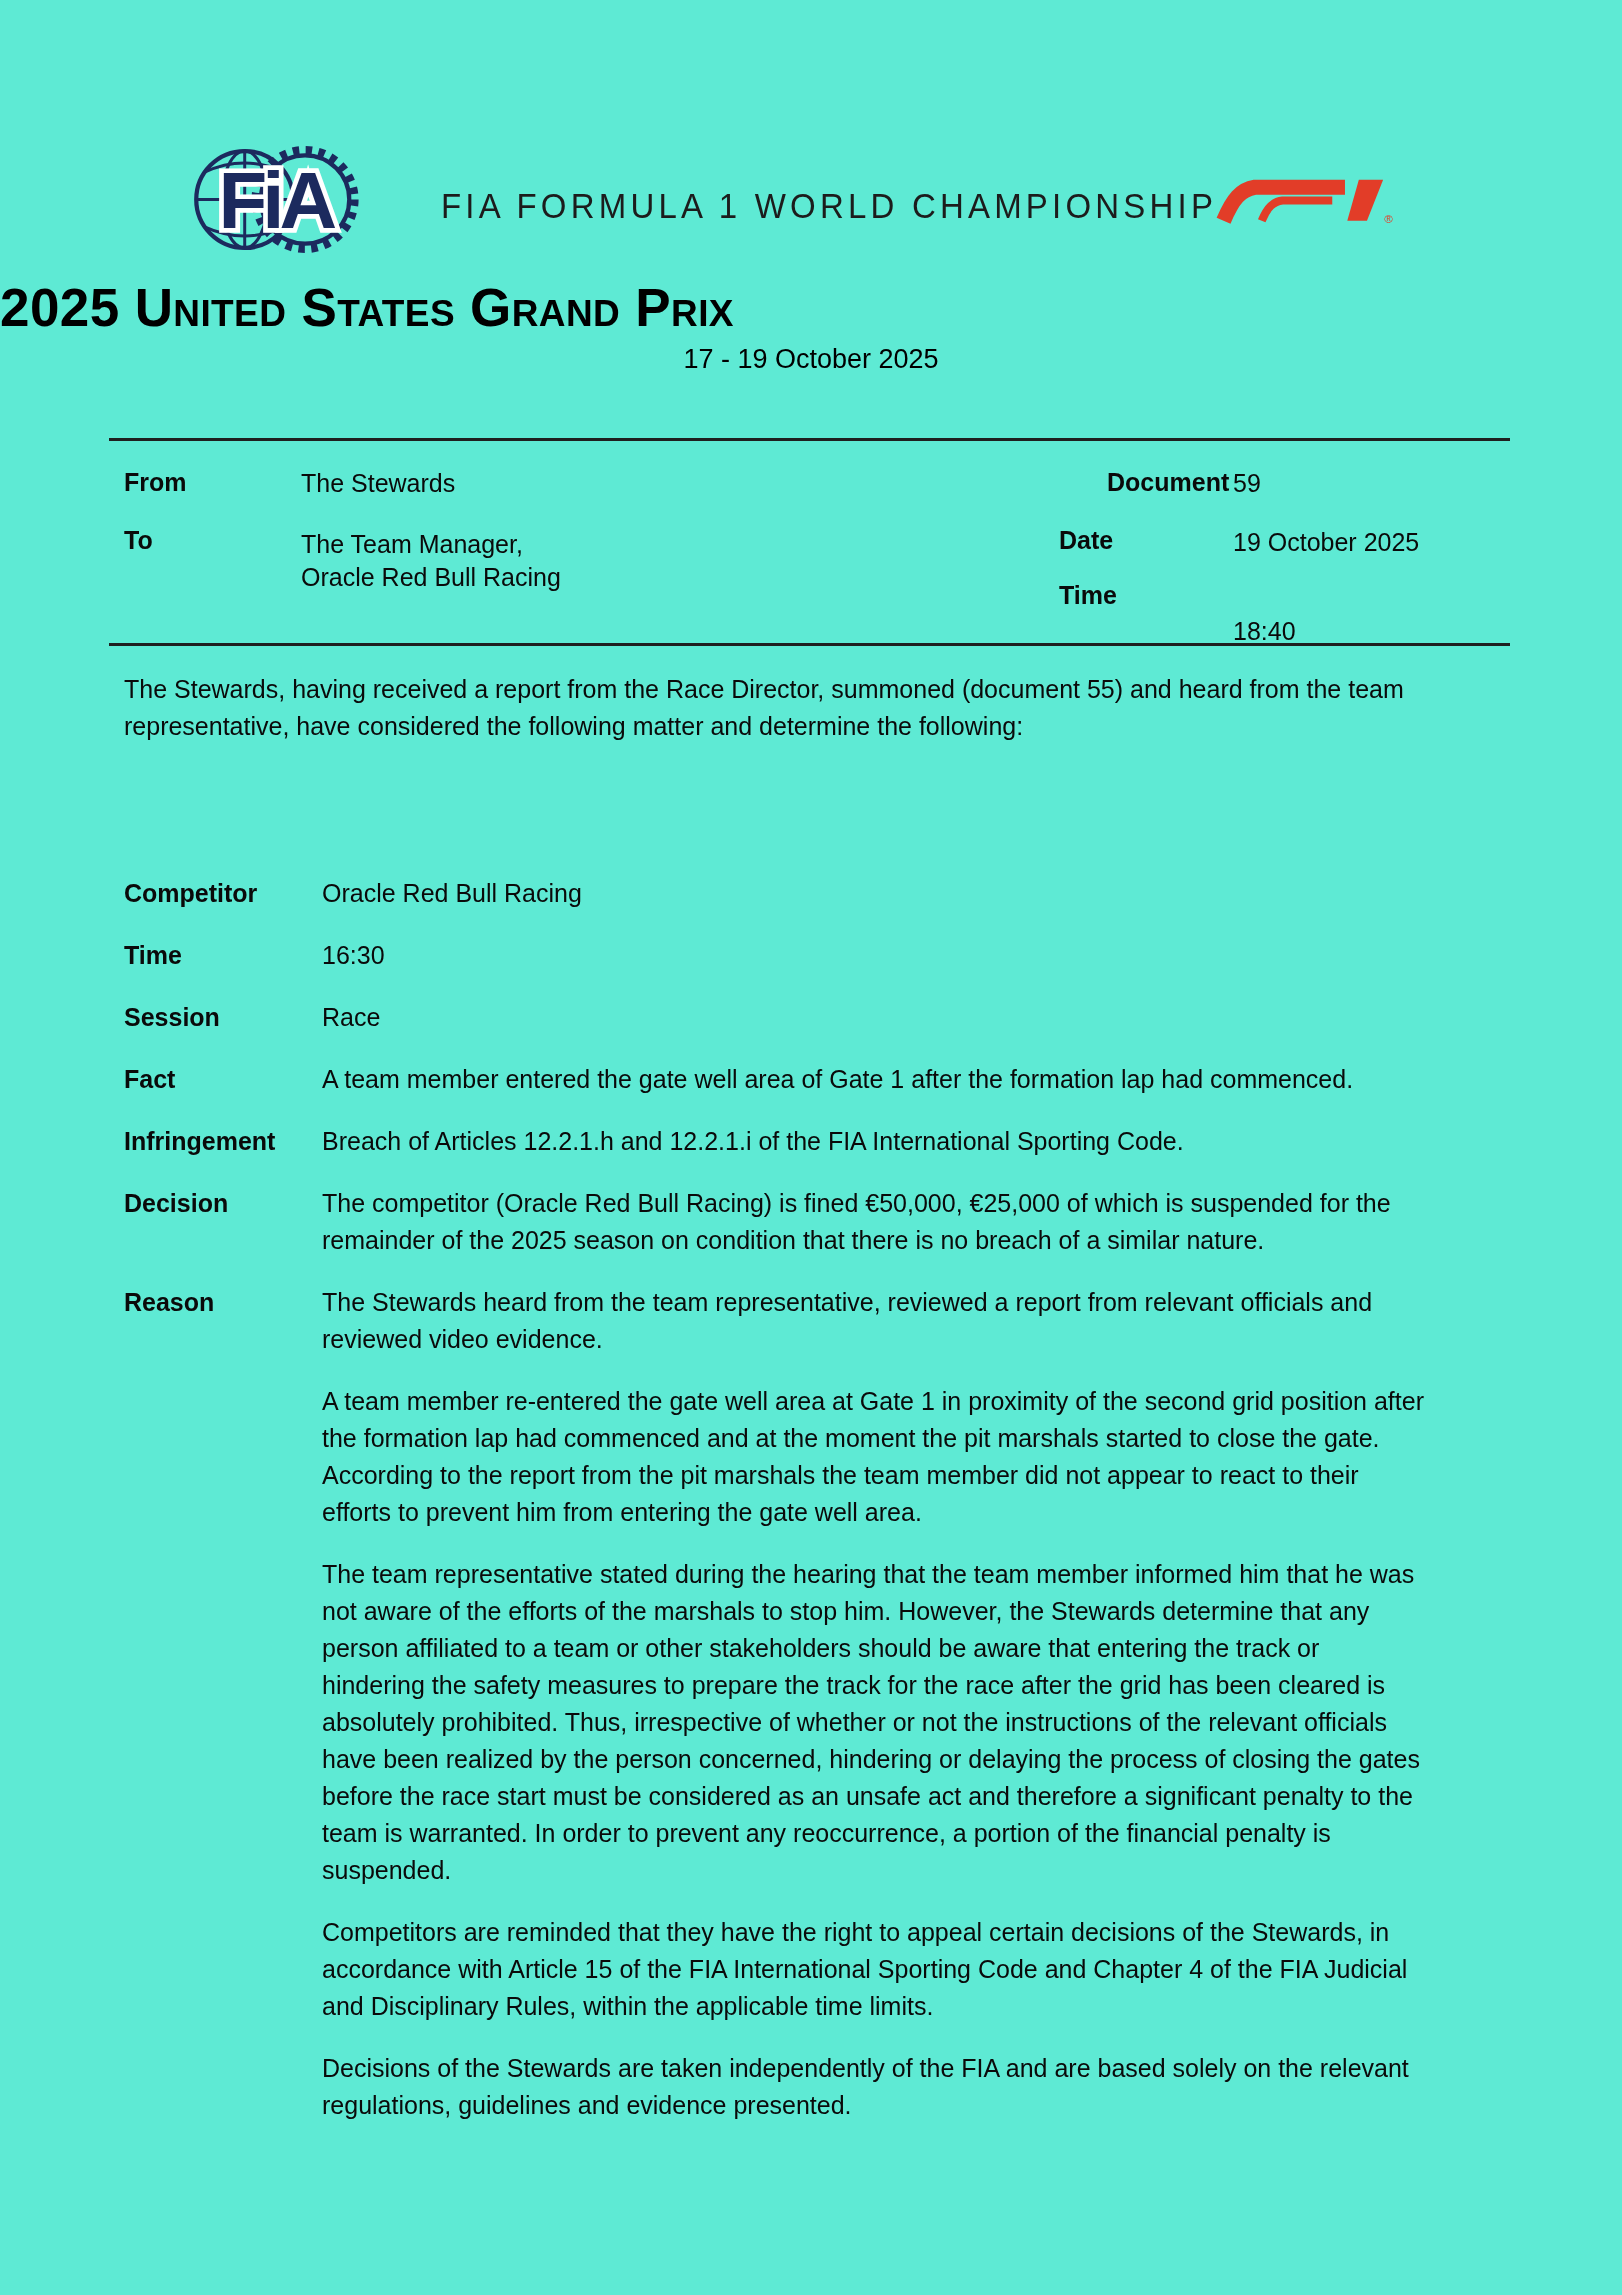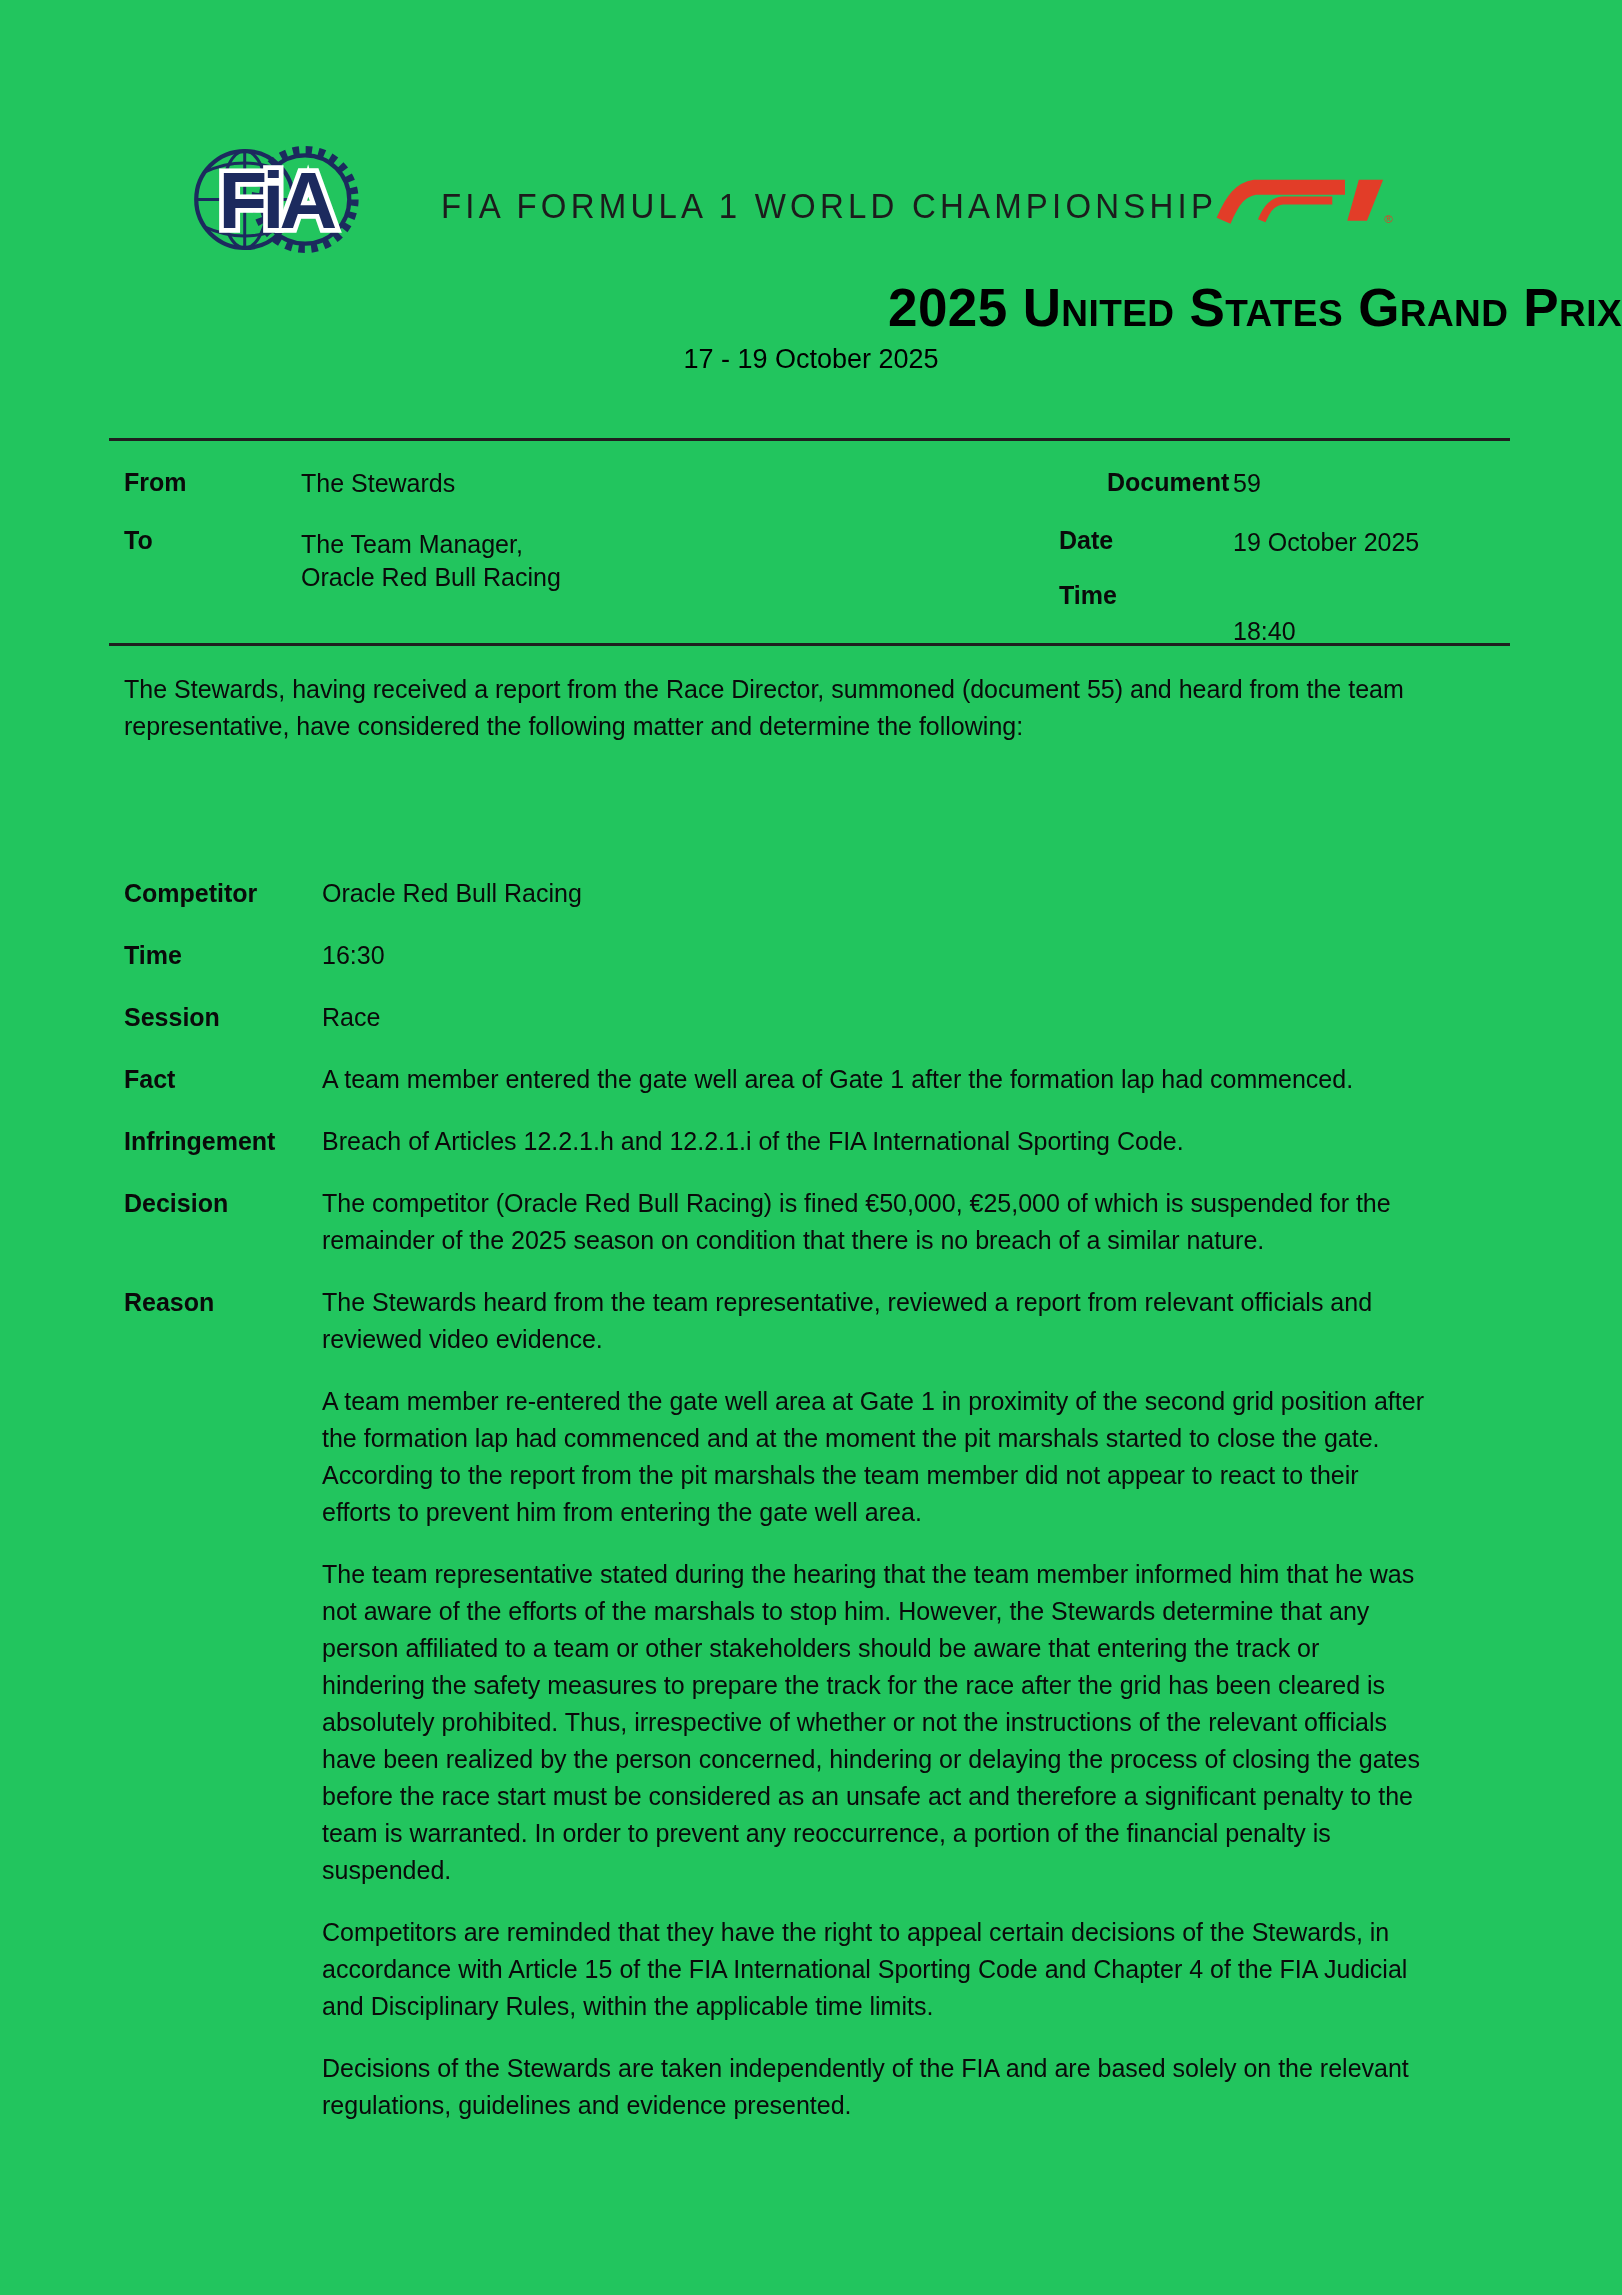--- a/index.html
+++ b/index.html
@@ -1,40 +1,40 @@
 <!DOCTYPE html>
 <html style="font-size:13.4px"><head>
 <meta charset="utf-8">
 <style>
   html,body { margin:0; padding:0; background:#e8e8e8; }
   .page {
     position: relative;
     width: 1622px;
     height: 2295px;
     margin: 0 auto;
-    background: #22c55e;
+    background: #5eead4;
     font-family: "Liberation Sans", sans-serif;
     color: #0a0a0a;
     overflow: hidden;
   }
 
   
   .fia-logo { position:absolute; left:192px; top:130px; width:170px; height:139px; }
   .champ-title {
     position:absolute; left:441px; top:187px; width:668px;
     font-size:33px; font-weight:300; letter-spacing:4.2px;
     color:#1c1c1c; white-space:nowrap;
     transform: scaleY(1.05);
   }
   .f1-logo { position:absolute; left:1212px; top:165px; width:185px; height:63px; }
 
   
   .doc-title {
     position:absolute; left:0; top:277px; width:100%;
-    text-align:right; font-size:53px; font-weight:bold;
+    text-align:left; font-size:53px; font-weight:bold;
     font-variant: small-caps; letter-spacing:0.4px; color:#000;
   }
   .doc-subtitle {
     position:absolute; left:0; top:344px; width:100%;
     text-align:center; font-size:27px; font-weight:normal; color:#000;
   }
 
   
   .rule { position:absolute; left:109px; width:1401px; height:2.5px; background:#1f1f1f; }
   .rule-1 { top:438px; }

